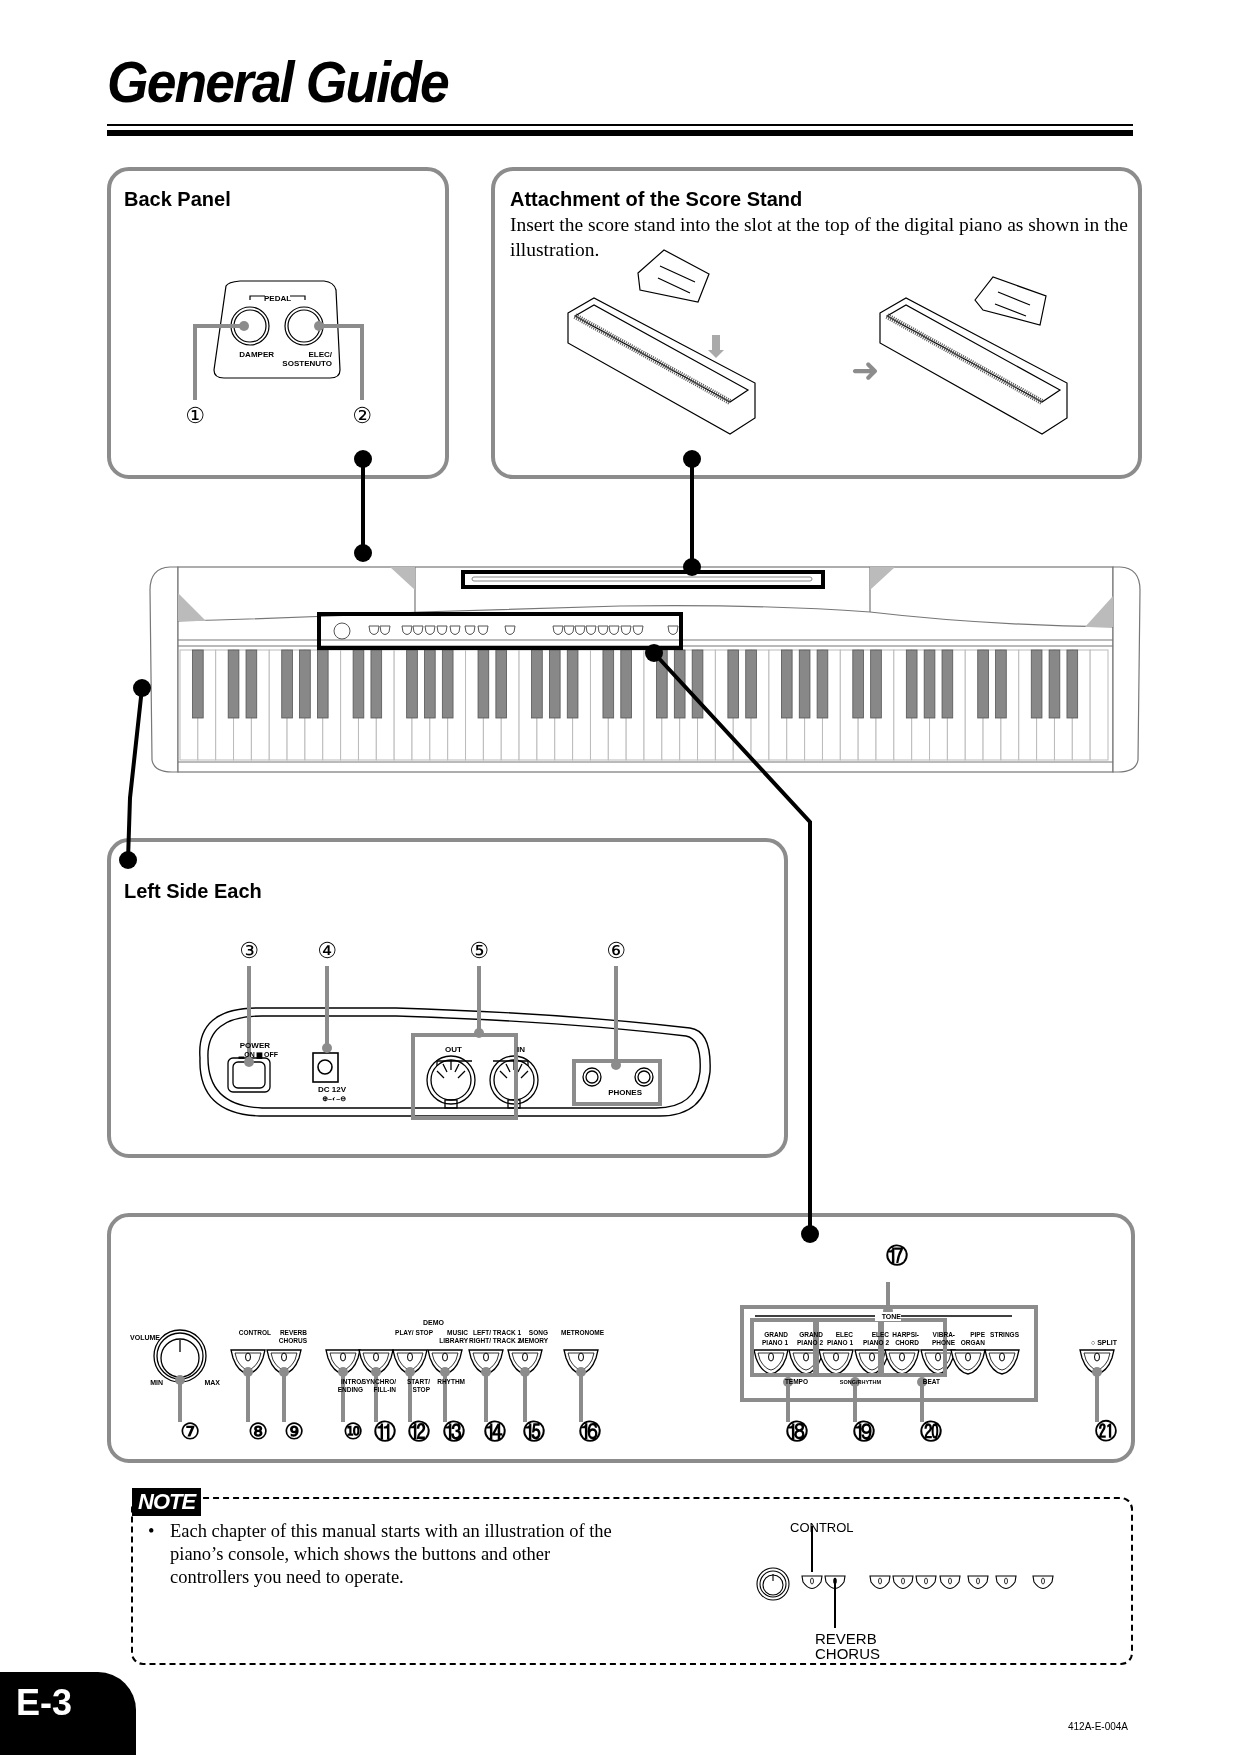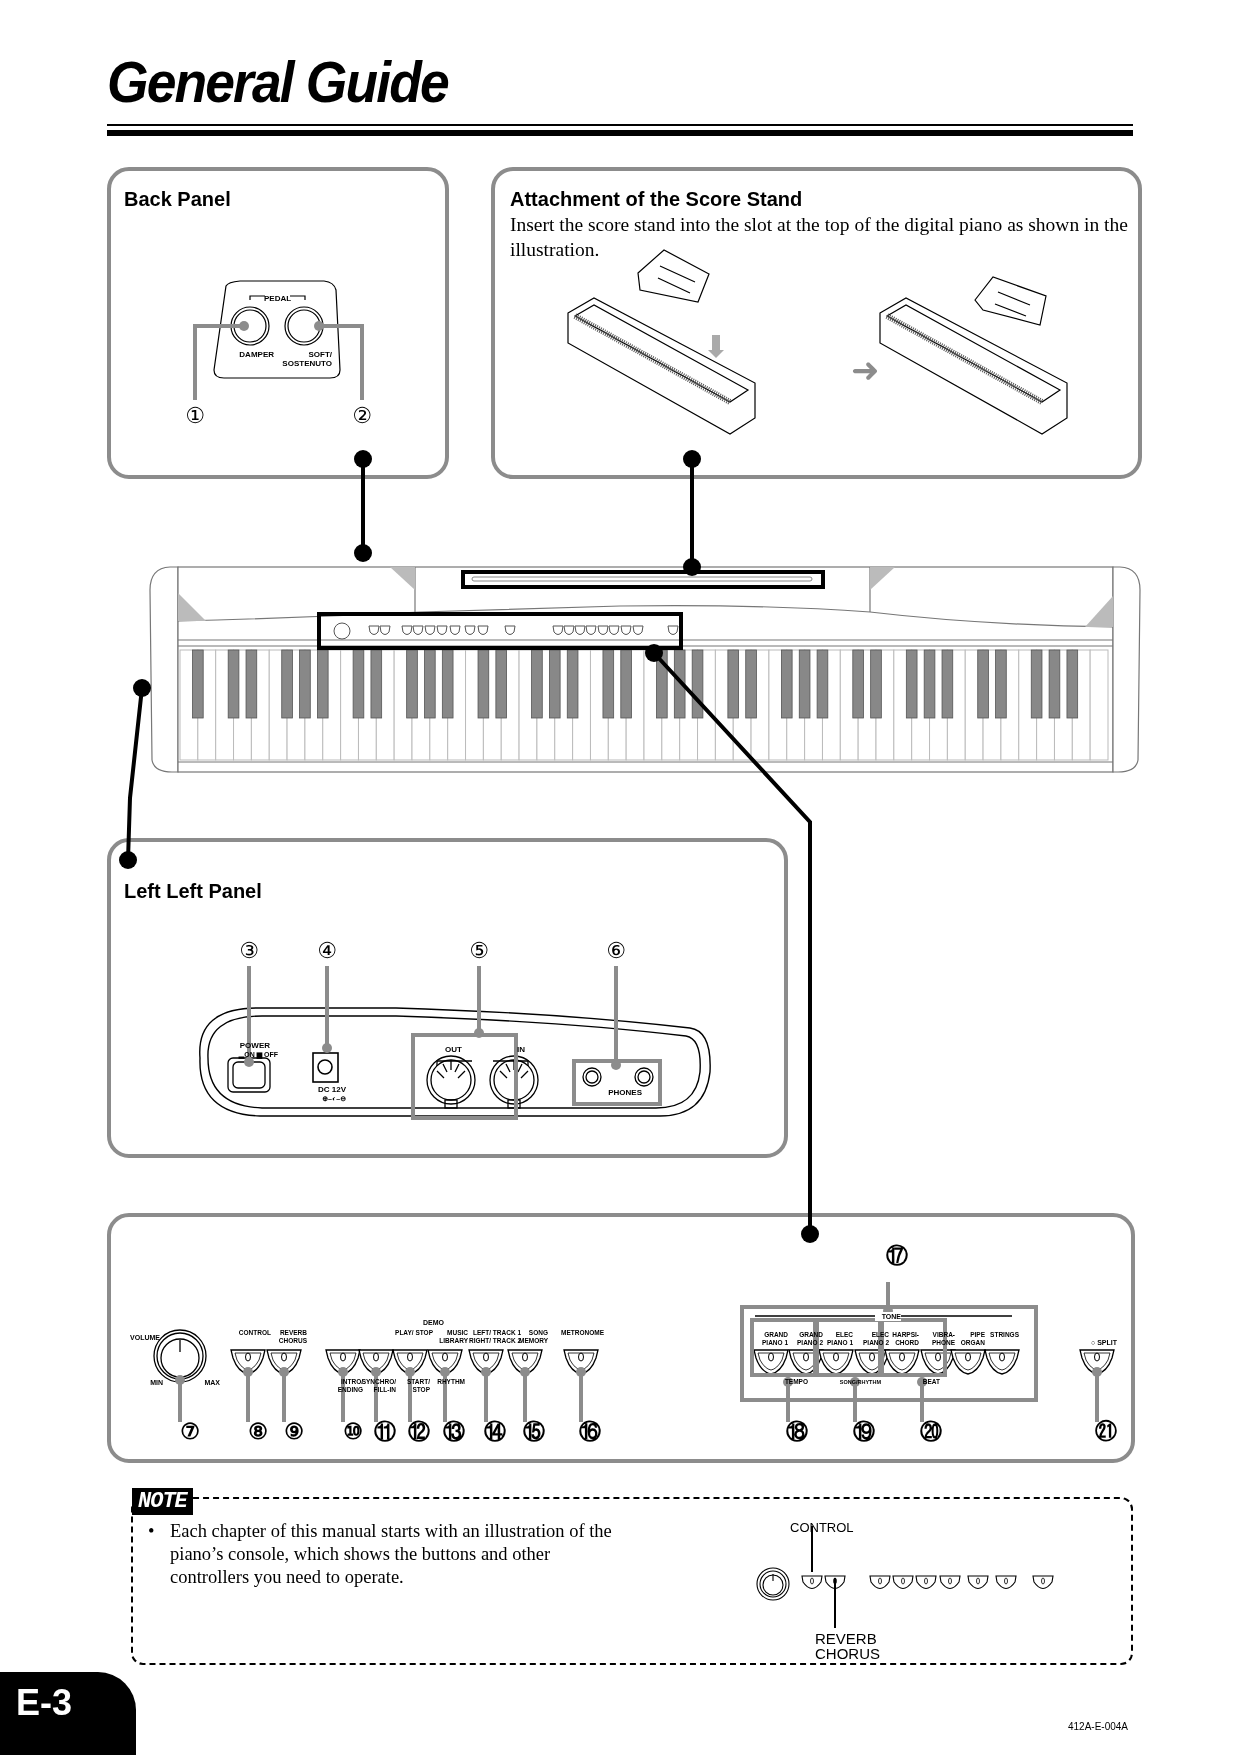--- a/index.html
+++ b/index.html
@@ -8,21 +8,21 @@
   .title { left:107px; top:48px; font-size:58px; font-weight:bold; font-style:italic; letter-spacing:-2px; transform:scaleX(0.92); transform-origin:left top; }
   .rule-thin { left:107px; top:124px; width:1026px; height:2px; background:#000; }
   .rule-thick { left:107px; top:130px; width:1026px; height:6px; background:#000; }
   .panel { border:4px solid #8c8c8c; border-radius:22px; box-sizing:border-box; }
   .panel-title { font-weight:bold; font-size:20px; }
   .serif { font-family:"Liberation Serif", serif; }
   .circnum { font-size:22px; font-family:"DejaVu Sans", sans-serif; text-align:center; width:40px; margin-left:-20px; }
   .small { font-size:8px; font-weight:bold; text-align:right; line-height:9px; }
   svg { position:absolute; left:0; top:0; overflow:visible; }
   .note-box { left:131px; top:1497px; width:1002px; height:168px; border:2px dashed #000; border-radius:12px; box-sizing:border-box; }
-  .note-tag { left:132px; top:1488px; background:#000; color:#fff; font-weight:bold; font-style:italic; font-size:22px; padding:1px 6px; letter-spacing:-1px;font-family:Liberation Mono, monospace; }
+  .note-tag { left:132px; top:1488px; background:#000; color:#fff; font-weight:bold; font-style:italic; font-size:22px; padding:1px 6px; letter-spacing:-1px; }
   .note-text { left:148px; top:1520px; width:470px; font-size:18.5px; line-height:23px; }
   .note-text .bullet { position:absolute; left:0; top:0; }
   .note-text .txt { margin-left:22px; }
   .page-tab { left:0; top:1672px; width:136px; height:83px; background:#000; border-top-right-radius:38px; }
   .page-num { left:16px; top:1682px; color:#fff; font-size:36px; font-weight:bold; }
   .code { left:1068px; top:1721px; font-size:10px; }
 </style>
 </head>
 <body>
 
@@ -31,21 +31,21 @@
 <div class="abs rule-thick"></div>
 
 <div class="abs panel" style="left:107px;top:167px;width:342px;height:312px;"></div>
 <div class="abs panel-title" style="left:124px;top:188px;">Back Panel</div>
 
 <div class="abs panel" style="left:491px;top:167px;width:651px;height:312px;"></div>
 <div class="abs panel-title" style="left:510px;top:188px;">Attachment of the Score Stand</div>
 <div class="abs serif" style="left:510px;top:212px;width:620px;font-size:19.5px;line-height:25px;">Insert the score stand into the slot at the top of the digital piano as shown in the illustration.</div>
 
 <div class="abs panel" style="left:107px;top:838px;width:681px;height:320px;"></div>
-<div class="abs panel-title" style="left:124px;top:880px;">Left Left Panel</div>
+<div class="abs panel-title" style="left:124px;top:880px;">Left Side Each</div>
 
 <div class="abs panel" style="left:107px;top:1213px;width:1028px;height:250px;"></div>
 
 <svg width="1240" height="1755">
 
   <g stroke="#000" fill="none" stroke-width="1.2">
     <path d="M226,286 Q228,282 240,281 L324,281 Q334,282 336,290 L340,370 Q340,378 330,378 L224,378 Q214,378 214,370 Z"></path>
     <circle cx="250" cy="326" r="19"></circle>
       <circle cx="250" cy="326" r="16"></circle>
     <circle cx="304" cy="326" r="19"></circle>
@@ -405,21 +405,21 @@
       <ellipse cx="1043" cy="1581" rx="1.5" ry="3" fill="none" stroke="#000" stroke-width="0.8"></ellipse>
     </g>
   <g stroke="#000" stroke-width="2">
     <line x1="812" y1="1526" x2="812" y2="1572"></line>
     <line x1="835" y1="1578" x2="835" y2="1628"></line>
   </g>
 </svg>
 
 <div class="abs small" style="left:264px;top:294px;width:26px;">PEDAL</div>
 <div class="abs small" style="left:226px;top:350px;width:48px;">DAMPER</div>
-<div class="abs small" style="left:278px;top:350px;width:54px;"><span>SOFT/</span><br><span>SOSTENUTO</span></div>
+<div class="abs small" style="left:278px;top:350px;width:54px;"><span>ELEC/</span><br><span>SOSTENUTO</span></div>
 <div class="abs circnum" style="left:195px;top:403px;">①</div>
 <div class="abs circnum" style="left:362px;top:403px;">②</div>
 
 <div class="abs circnum" style="left:249px;top:938px;">③</div>
 <div class="abs circnum" style="left:327px;top:938px;">④</div>
 <div class="abs circnum" style="left:479px;top:938px;">⑤</div>
 <div class="abs circnum" style="left:616px;top:938px;">⑥</div>
 <div class="abs small" style="left:228px;top:1041px;width:42px;">POWER</div>
 <div class="abs small" style="left:222px;top:1050px;width:56px;font-size:7px;">▂ON ▆ OFF</div>
 <div class="abs small" style="left:306px;top:1085px;width:40px;">DC 12V</div>

